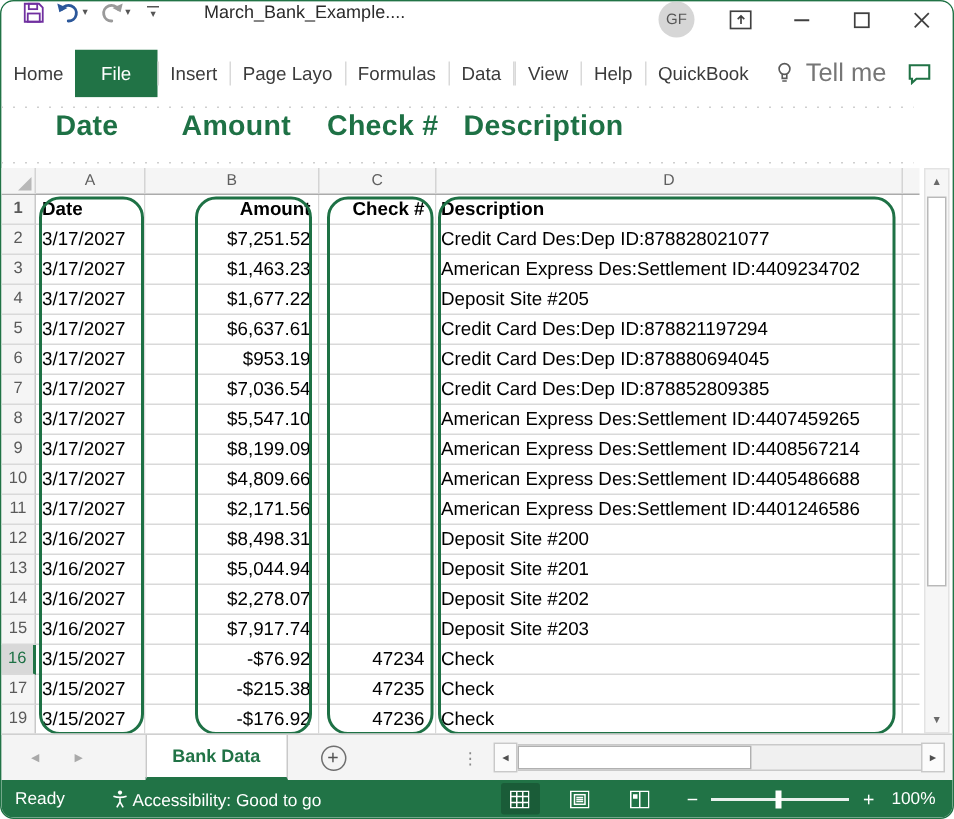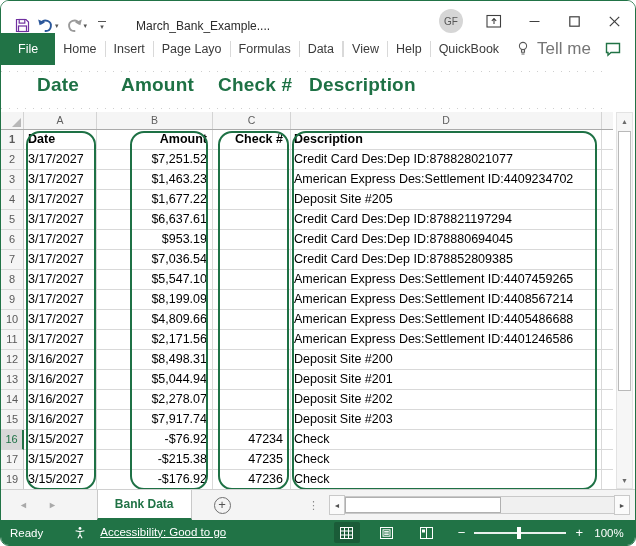--- a/index.html
+++ b/index.html
@@ -1,21 +1,21 @@
 <!DOCTYPE html>
 <html><head>
 <meta charset="utf-8">
 <style>
   html,body{margin:0;padding:0;background:#fff;}
   body{width:636px;height:546px;font-family:"Liberation Sans","DejaVu Sans",sans-serif;}
   .window{width:636px;height:546px;box-sizing:border-box;border:1.5px solid #217346;border-radius:9px;
     overflow:hidden;display:flex;flex-direction:column;background:#fff;}
 
   
-  .titlebar{height:32px;flex:0 0 32px;display:flex;align-items:flex-end;padding:0 12px 0 14px;background:#fff;}
+  .titlebar{height:32px;flex:0 0 32px;display:flex;align-items:flex-start;padding:0 12px 0 14px;background:#fff;}
   .qat{display:flex;align-items:center;gap:7px;}
   .qat .btn{display:flex;align-items:center;gap:1px;cursor:default;}
   .chev{font-size:7px;color:#555;line-height:1;}
   .qat-custom{display:flex;flex-direction:column;align-items:center;margin-left:4px;}
   .qat-custom .bar{width:8px;height:1.5px;background:#555;margin-bottom:1px;}
   .doc-title{margin-left:30px;font-size:12px;color:#2b2b2b;white-space:nowrap;}
   .tb-right{margin-left:auto;display:flex;align-items:center;gap:22px;}
   .avatar{width:24px;height:24px;border-radius:50%;background:#d6d6d6;color:#565656;font-size:10px;
     display:flex;align-items:center;justify-content:center;}
   .winbtn{display:flex;align-items:center;justify-content:center;width:18px;height:18px;}
@@ -87,21 +87,21 @@
   .h-scroll{margin-left:auto;display:flex;align-items:center;width:322px;padding-right:5px;}
   .hs-dots{color:#8a8a8a;font-size:11px;margin-right:10px;letter-spacing:0;}
   .hs-arrow{width:14px;height:18px;display:flex;align-items:center;justify-content:center;
     font-size:7px;color:#4f4f4f;background:#fbfbfb;border:1px solid #c9c9c9;}
   .hs-track{flex:1;height:18px;background:#f0f0f0;border-top:1px solid #c9c9c9;border-bottom:1px solid #c9c9c9;position:relative;box-sizing:border-box;}
   .hs-thumb{position:absolute;left:0;top:0;bottom:0;width:58%;background:#fff;border:1px solid #b0b0b0;box-sizing:border-box;}
 
   
   .status{flex:1;background:#217346;display:flex;align-items:center;color:#fff;font-size:11.5px;}
   .st-ready{margin-left:9px;}
-  .st-access{margin-left:30px;display:flex;align-items:flex-start;gap:13px;text-decoration:underline;}
+  .st-access{margin-left:30px;display:flex;align-items:flex-end;gap:1px;}
   .views{margin-left:auto;display:flex;align-items:center;gap:14px;}
   .viewbtn{width:26px;height:21px;display:flex;align-items:center;justify-content:center;border-radius:2px;}
   .viewbtn.active{background:#1a5c38;}
   .zoomctl{display:flex;align-items:center;gap:9px;margin-left:18px;margin-right:9px;}
   .zsign{font-size:13px;line-height:1;}
   .z-track{width:92px;height:2px;background:rgba(255,255,255,.9);position:relative;}
   .z-thumb{position:absolute;left:46%;top:-5px;width:4px;height:12px;background:#fff;}
   .z-pct{width:34px;text-align:center;}
 </style>
 </head>
@@ -159,22 +159,22 @@
       <span class="winbtn">
         <svg width="11" height="11" viewBox="0 0 11 11">
             <line x1="0.8" y1="0.8" x2="10.2" y2="10.2" stroke="#404040" stroke-width="1.2"></line>
             <line x1="10.2" y1="0.8" x2="0.8" y2="10.2" stroke="#404040" stroke-width="1.2"></line>
           </svg>
       </span>
     </div>
   </div>
 
   <div class="ribbon">
+    <div class="rtab">Home</div>
     <div class="rtab file">File</div>
-    <div class="rtab">Home</div>
     <div class="rsep"></div>
     <div class="rtab">Insert</div>
     <div class="rsep"></div>
     <div class="rtab">Page Layo</div>
     <div class="rsep"></div>
     <div class="rtab">Formulas</div>
     <div class="rsep"></div>
     <div class="rtab">Data</div>
     <div class="rsep"></div>
     <div class="rsep"></div>

